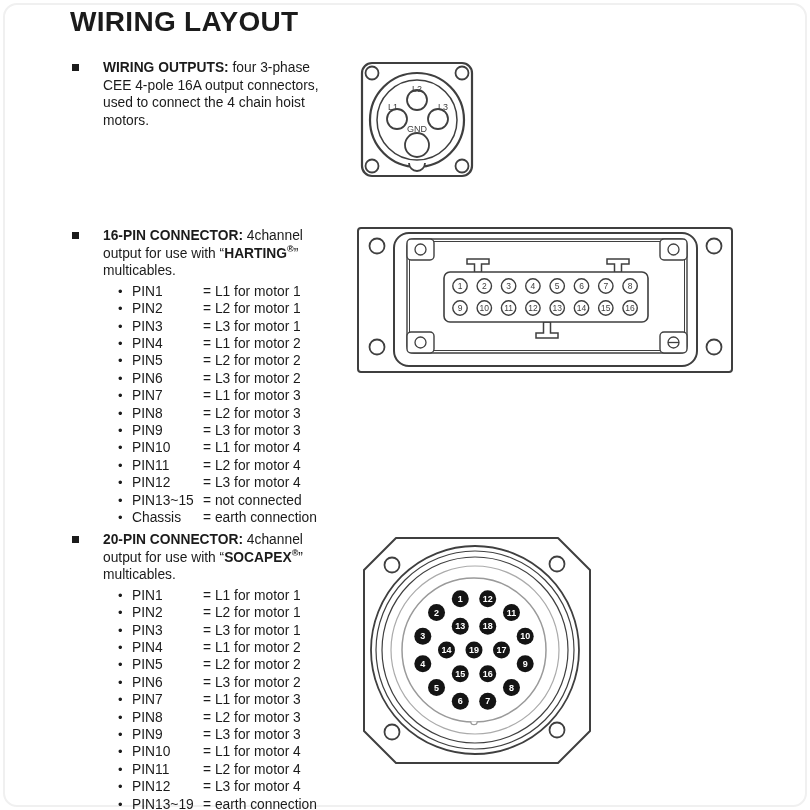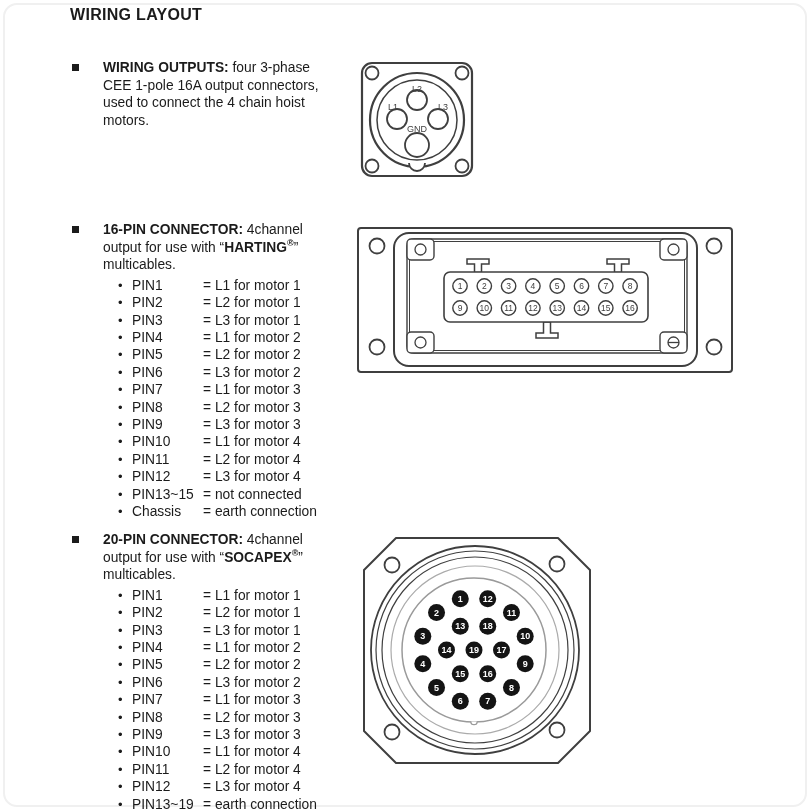--- a/index.html
+++ b/index.html
@@ -1,20 +1,20 @@
 <!DOCTYPE html>
 <html><head>
 <meta charset="utf-8">
 <style>
   html,body{margin:0;padding:0;background:#fff;}
   #page{position:relative;width:810px;height:810px;background:#ffffff;overflow:hidden;
         font-family:"Liberation Sans",sans-serif;color:#1b1b1b;}
   .page-border{position:absolute;left:3px;top:3px;right:3px;bottom:3px;
         border:2px solid #f0f0f0;border-radius:14px;pointer-events:none;}
-  .title{position:absolute;left:70px;top:6px;font-size:16px;font-weight:bold;letter-spacing:.3px;}
+  .title{position:absolute;left:70px;top:6px;font-size:28px;font-weight:bold;letter-spacing:.3px;}
   .sec{position:absolute;left:72px;width:286px;}
   .sec-heading{position:relative;padding-left:31px;width:230px;font-size:13.8px;line-height:17.6px;}
   .sq{position:absolute;left:0;top:5px;width:7px;height:7px;background:#1b1b1b;}
   .sec-heading sup{font-size:9px;line-height:0;}
   .pin-list{margin-top:3px;}
   .pin-row{display:grid;grid-template-columns:14px 71px auto;padding-left:46px;
         font-size:13.8px;line-height:17.4px;}
   .dot{font-size:13px;}
   svg{position:absolute;}
   .ln{stroke:#3f3f3f;fill:none;}
@@ -25,25 +25,25 @@
 <body>
 
 <div id="page">
   <div class="page-border"></div>
 
   <div class="title">WIRING LAYOUT</div>
 
   <div class="sec" style="top:59px">
     <div class="sec-heading">
       <span class="sq"></span>
-      <div><span style="font-weight: bold;">WIRING OUTPUTS:</span><span> four 3-phase CEE 1-pole 16A output connectors, used to connect the 4 chain hoist motors.</span></div>
+      <div><span style="font-weight: bold;">WIRING OUTPUTS:</span><span> four 3-phase CEE 4-pole 16A output connectors, used to connect the 4 chain hoist motors.</span></div>
     </div>
   </div>
 
-  <div class="sec" style="top:221px">
+  <div class="sec" style="top:227px">
     <div class="sec-heading">
       <span class="sq"></span>
       <div><span style="font-weight: bold;">16-PIN CONNECTOR:</span><span> 4channel output for use with “</span><span style="font-weight: bold;">HARTING</span><sup style="font-weight: bold;">®</sup><span>” multicables.</span></div>
     </div>
     <div class="pin-list">
         <div class="pin-row">
           <span class="dot">•</span>
           <span>PIN1</span>
           <span>= L1 for motor 1</span>
         </div>

